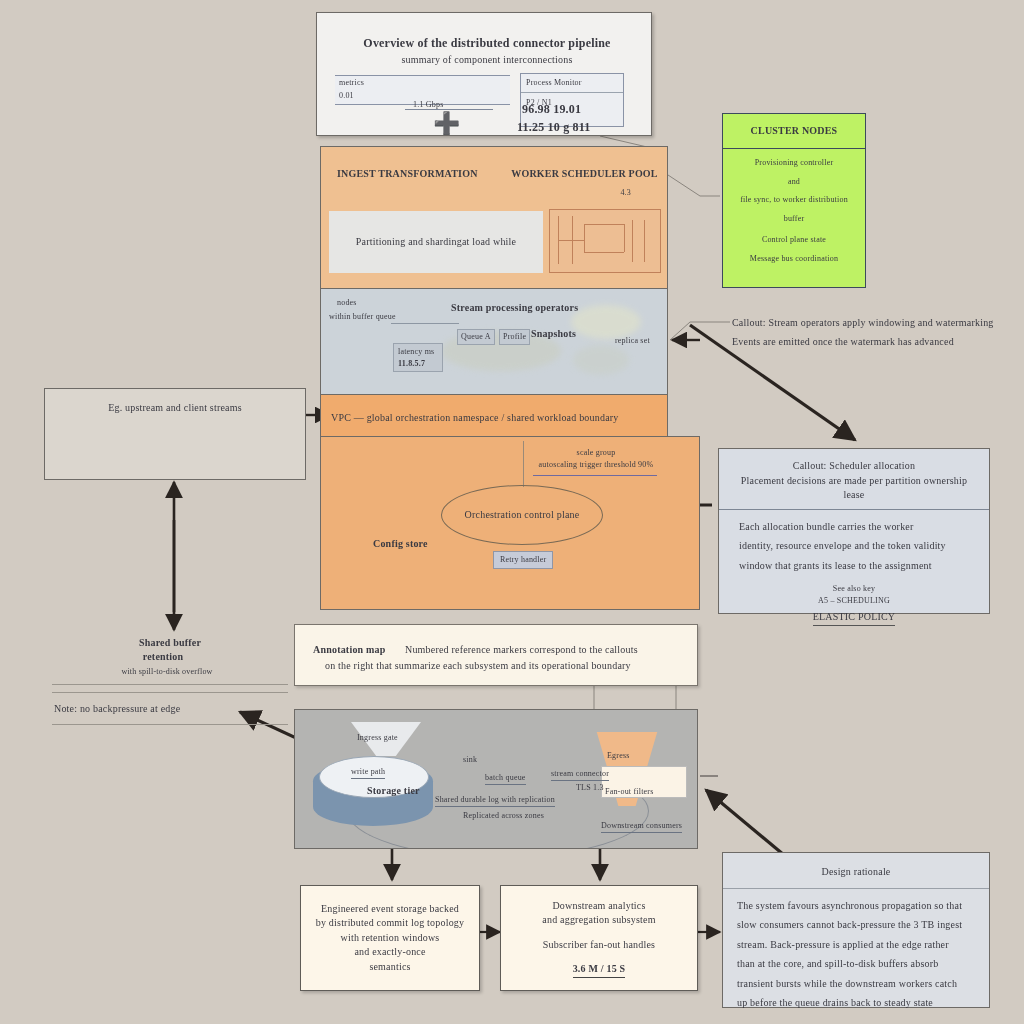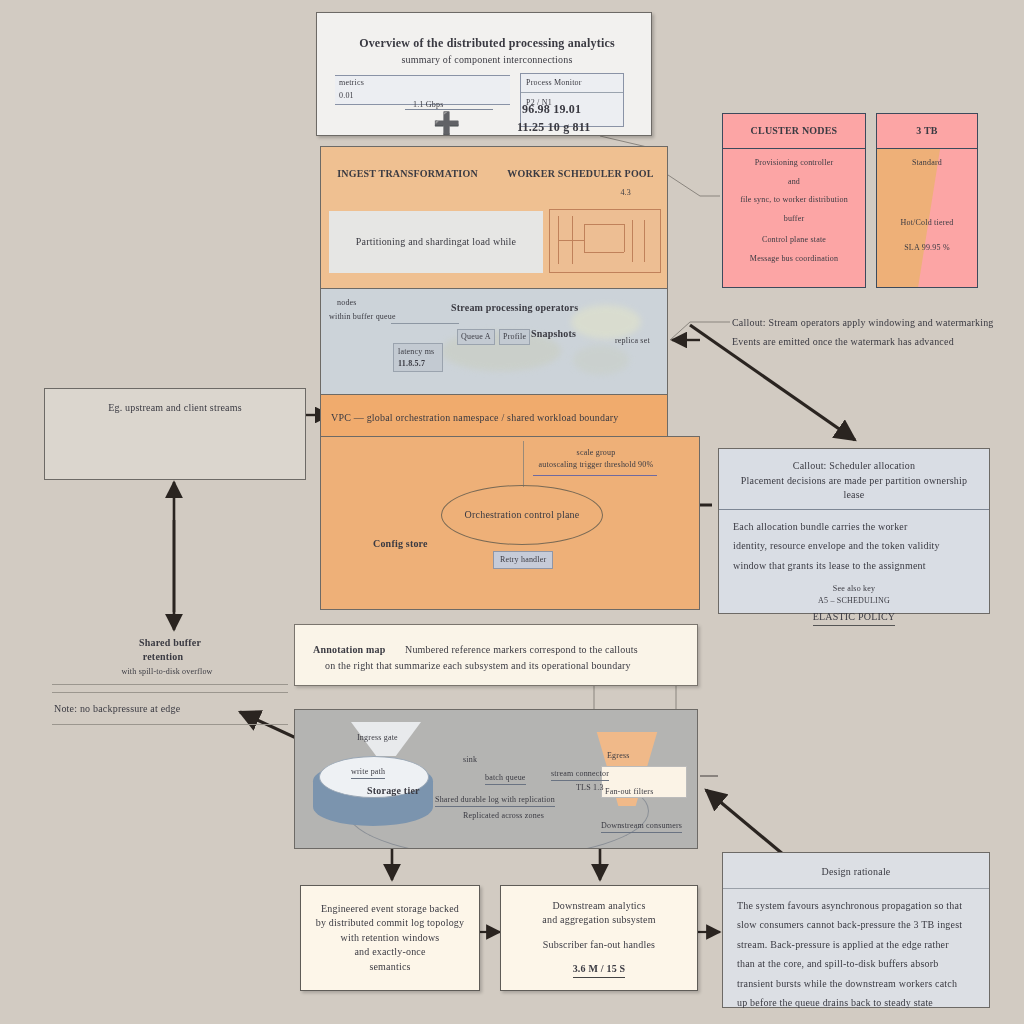--- a/index.html
+++ b/index.html
@@ -47,21 +47,21 @@
   }
   #top-slide .ml{position:absolute;left:88px;top:96px;width:88px;border-top:1px solid #7d879a;}
   #top-slide .plus{position:absolute;left:116px;top:100px;font-size:22px;color:#2e2e2e;line-height:1;}
   #top-slide .bigno{position:absolute;left:205px;top:88px;}
   #top-slide .bigno2{position:absolute;left:200px;top:106px;}
 
   
   #blue-pair{left:722px;top:113px;width:256px;height:175px;}
   .bluebox{
     position:absolute;top:0;height:175px;
-    background:#fca5a5;border:1.5px solid #3c4a5c;box-sizing:border-box;overflow:hidden;
+    background:#bef264;border:1.5px solid #3c4a5c;box-sizing:border-box;overflow:hidden;
   }
   #blue-left{left:0;width:144px;}
   #blue-right{left:154px;width:102px;}
   .bluebox .hdr{
     height:34px;border-bottom:1.5px solid #3c4a5c;
     display:flex;align-items:center;justify-content:center;
   }
   .bluebox .body{padding:8px 6px 0;text-align:center;}
   .bluebox .body div{margin-bottom:7px;}
   #orange-wedge{
@@ -70,21 +70,21 @@
     clip-path:polygon(0 0, 62% 0, 40% 100%, 0 100%);
   }
 
   
   #center-stack{left:320px;top:146px;width:348px;height:152px;}
   #orange-top{
     position:absolute;inset:0;background:#efc091;
     border:1.5px solid #6d6a66;box-sizing:border-box;
   }
   #orange-top .row1{position:absolute;top:20px;left:0;right:0;display:flex;}
-  #orange-top .row1 .c1{flex:1;text-align:center;}
+  #orange-top .row1 .c1{flex:1;text-align:left;padding-left:16px;}
   #orange-top .row1 .c2{flex:1;text-align:center;}
   #orange-top .smallno{position:absolute;top:40px;right:36px;}
   #inner-white{
     position:absolute;left:8px;top:64px;width:214px;height:62px;
     background:#e6e6e4;display:flex;flex-direction:row;
     align-items:center;justify-content:center;
   }
   #inner-sketch{
     position:absolute;left:228px;top:62px;width:110px;height:62px;
     border:1px solid #c0815a;background:#edbe93;
@@ -139,21 +139,21 @@
   #left-box .top{height:52px;display:flex;align-items:center;justify-content:center;
     border-bottom:1px solid #8a867f;padding:0 10px;text-align:center;}
   #left-box .bot{height:38px;display:flex;align-items:center;justify-content:center;text-align:center;}
 
   
   #right-box{
     left:718px;top:448px;width:272px;height:166px;
     background:#d9dde4;border:1.5px solid #6d6a66;box-sizing:border-box;
   }
   #right-box .hdr{padding:10px 12px 6px;text-align:center;border-bottom:1.5px solid #7d8694;}
-  #right-box .body{padding:10px 14px;}
+  #right-box .body{padding:10px 20px;}
   #right-box .body p{margin:0 0 5px;}
   #right-box .tail{margin-top:10px;text-align:center;}
   #right-box .tail .u{border-bottom:1px solid #555;display:inline-block;}
 
   
   #cream-strip{
     left:294px;top:624px;width:404px;height:62px;
     background:#faf4e8;border:1.5px solid #7a756e;box-sizing:border-box;
     box-shadow:2px 2px 3px rgba(0,0,0,.18);
   }
@@ -269,21 +269,21 @@
     <path d="M594,686 L594,720" stroke="#8a857e" stroke-width="1" fill="none" marker-end="url(#arS)"></path>
     <path d="M676,686 L676,722" stroke="#8a857e" stroke-width="1" fill="none"></path>
     <path d="M380,712 L380,742" stroke="#8a857e" stroke-width="1" fill="none" marker-end="url(#arS)"></path>
 
     <path d="M700,776 L718,776" stroke="#6a6560" stroke-width="1.4" fill="none"></path>
 
     <path d="M600,136 L660,150" stroke="#8a857e" stroke-width="1" fill="none"></path>
   </svg>
 
   <div class="panel" id="top-slide">
-    <div class="tx b md title">Overview of the distributed processing analytics</div>
+    <div class="tx b md title">Overview of the distributed connector pipeline</div>
     <div class="tx sm sub">summary of component interconnections</div>
     <div class="mini">
       <div class="tx xs" style="padding:1px 4px">metrics</div>
       <div class="tx xs" style="padding:0 4px">0.01</div>
     </div>
     <div class="mini2">
       <div class="tx xs" style="padding:3px 5px">Process Monitor</div>
       <div class="tx xs" style="padding:4px 5px;border-top:1px solid #9aa3ae">P2 / N1</div>
     </div>
     <div class="ml"></div>
@@ -296,29 +296,20 @@
   <div class="panel" id="blue-pair">
     <div class="bluebox" id="blue-left">
       <div class="hdr tx b sm">CLUSTER NODES</div>
       <div class="body">
         <div class="tx xs">Provisioning controller</div>
         <div class="tx xs">and</div>
         <div class="tx xs">file sync, to worker distribution</div>
         <div class="tx xs">buffer</div>
         <div class="tx xs" style="margin-top:10px">Control plane state</div>
         <div class="tx xs">Message bus coordination</div>
-      </div>
-    </div>
-    <div class="bluebox" id="blue-right">
-      <div id="orange-wedge"></div>
-      <div class="hdr tx b sm" style="position:relative;z-index:2">3 TB</div>
-      <div class="body" style="position:relative;z-index:2">
-        <div class="tx xs">Standard</div>
-        <div class="tx xs" style="margin-top:48px">Hot/Cold tiered</div>
-        <div class="tx xs" style="margin-top:14px">SLA 99.95 %</div>
       </div>
     </div>
   </div>
 
   <div class="panel" id="center-stack">
     <div id="orange-top">
       <div class="row1">
         <div class="c1 tx b sm">INGEST TRANSFORMATION</div>
         <div class="c2 tx b sm">WORKER SCHEDULER POOL</div>
       </div>

